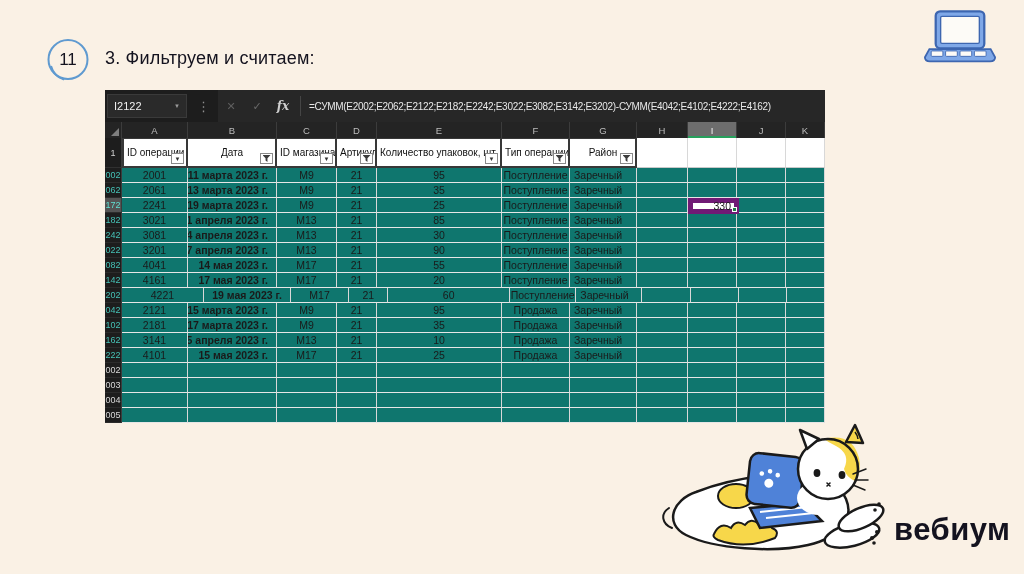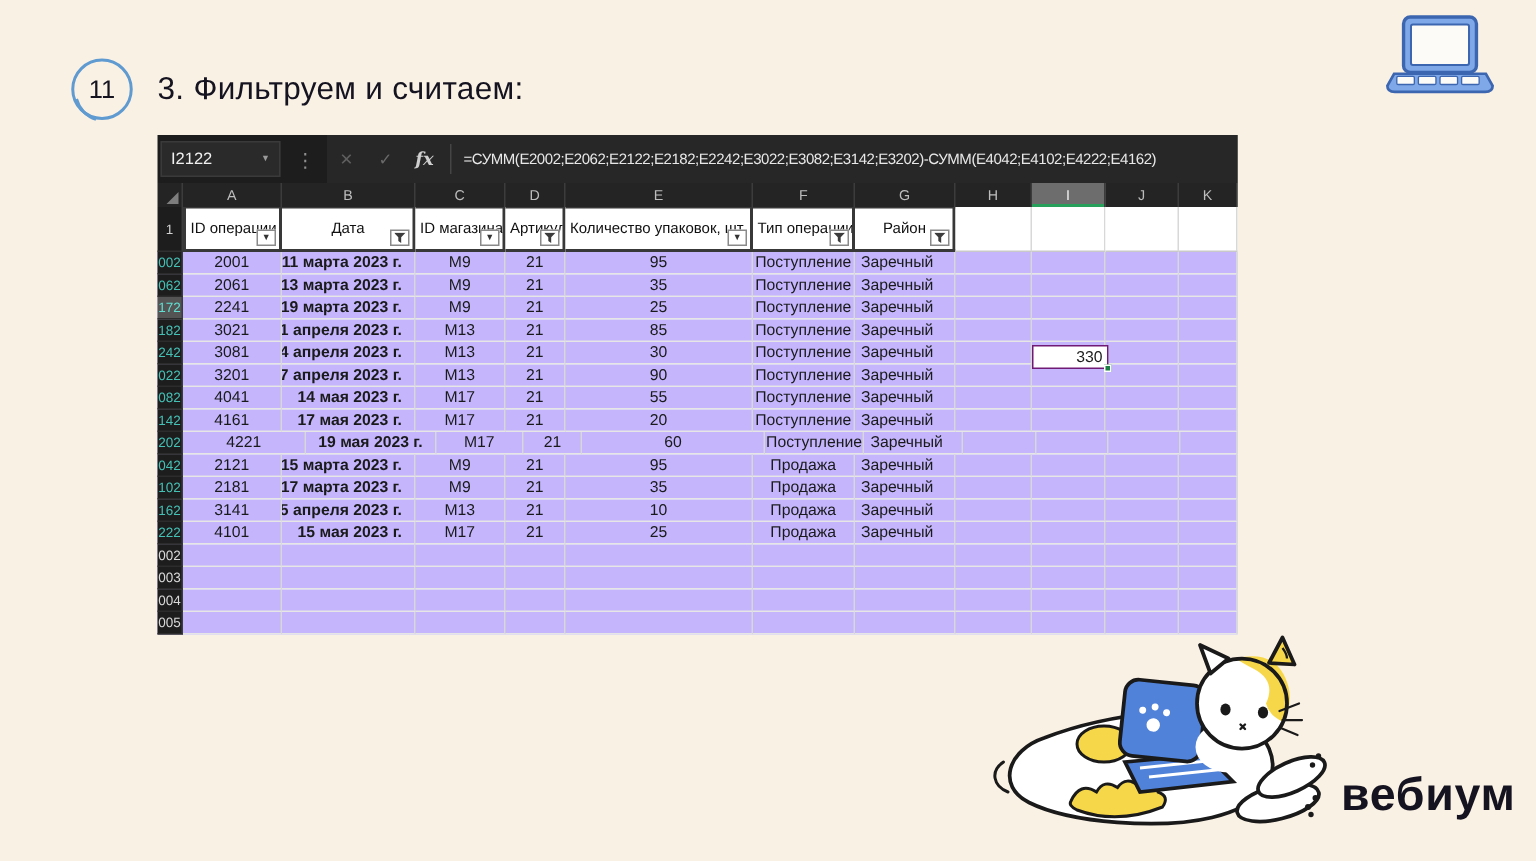--- a/index.html
+++ b/index.html
@@ -5,21 +5,21 @@
   * { margin:0; padding:0; box-sizing:border-box; }
   html,body { width:1024px; height:574px; }
   body { font-family:"Liberation Sans", sans-serif; }
   .slide { position:relative; width:1024px; height:574px; background:#FAF1E5; overflow:hidden; }
 
   
   .badge { position:absolute; left:45px; top:37px; width:46px; height:46px; }
   .badge svg { position:absolute; left:0; top:0; }
   .badge-num { position:absolute; left:0; top:0; width:46px; height:46px; display:flex; align-items:center; justify-content:center;
                font-size:17px; color:#14131f; }
-  .page-title { position:absolute; left:105px; top:48px; font-size:21px; color:#14131f; letter-spacing:.2px; }
+  .page-title { position:absolute; left:105px; top:48px; font-size:18px; color:#14131f; letter-spacing:.2px; }
 
   
   .laptop-icon { position:absolute; left:924px; top:9px; }
 
   
   .sheet { position:absolute; left:105px; top:90px; width:720px; height:333px; background:#fff; }
   .formula-bar { position:relative; height:32px; background:#1d1d1d; display:flex; align-items:center; }
   .name-box { width:80px; height:24px; margin-left:2px; background:#2a2a2a; border:1px solid #3a3a3a;
               display:flex; align-items:center; justify-content:space-between; padding:0 6px; }
   .name-box .nb-text { color:#f0f0f0; font-size:11px; }
@@ -50,34 +50,34 @@
   .hcell.first { border-left:2px solid #383838; }
   .hcell .hlabel { padding:0 2px 0 3px; }
   .hcell.center { justify-content:center; }
   .hcell.blank { border:none; border-right:1px solid #d8d8d8; border-bottom:1px solid #c9c9c9; }
   .filter-btn { position:absolute; right:2px; bottom:2px; width:13px; height:11px; background:#fff;
                 border:1px solid #8a8a8a; display:flex; align-items:center; justify-content:center; }
   .glyph-dd { font-size:6px; color:#333; line-height:1; }
   .glyph-funnel { width:8px; height:7px; background:#3c3c3c;
                   clip-path:polygon(0 0,100% 0,62% 45%,62% 100%,38% 80%,38% 45%); }
 
-  .srow { display:flex; height:15px; background:#c4b5fd; }
+  .srow { display:flex; height:15px; background:#0f766e; }
   .rownum { flex:0 0 17px; background:#1d1d1d; color:#45C0B5; font-size:9px; display:flex; align-items:center;
             justify-content:center; border-right:1px solid #3c3c3c; border-bottom:1px solid #2c2c2c; }
   .rownum.sel { background:#545454; color:#5fe0d2; }
   .rownum.dim { color:#d8d8d8; }
   .cell { border-right:1px solid #d8d8d8; border-bottom:1px solid #e6e6e6; font-size:10.5px; color:#1a1a1a;
           display:flex; align-items:center; overflow:hidden; white-space:nowrap; }
   .cell.center { justify-content:center; }
   .cell.right { justify-content:flex-end; padding-right:8px;font-weight:bold; }
   .cell.left { padding-left:4px; }
 
   .sel-overlay { position:absolute; left:583px; top:76px; width:51px; height:16px; background:#fff;
-                 border:1px solid #701a75; display:flex; align-items:center; justify-content:flex-end;
-                 padding-right:3px; font-size:10.5px; color:#1a1a1a; z-index:5;margin-top:32px; }
+                 border:5px solid #701a75; display:flex; align-items:center; justify-content:flex-end;
+                 padding-right:3px; font-size:10.5px; color:#1a1a1a; z-index:5; }
   .sel-overlay .handle { position:absolute; right:-3px; bottom:-3px; width:5px; height:5px;
                          background:#1E7E45; border:1px solid #fff; }
 
   
   .cat { position:absolute; left:656px; top:422px; }
   .brand { position:absolute; left:894px; top:512px; font-size:31px; font-weight:600; color:#14131f; letter-spacing:.5px; }
 </style>
 </head>
 <body>
 

